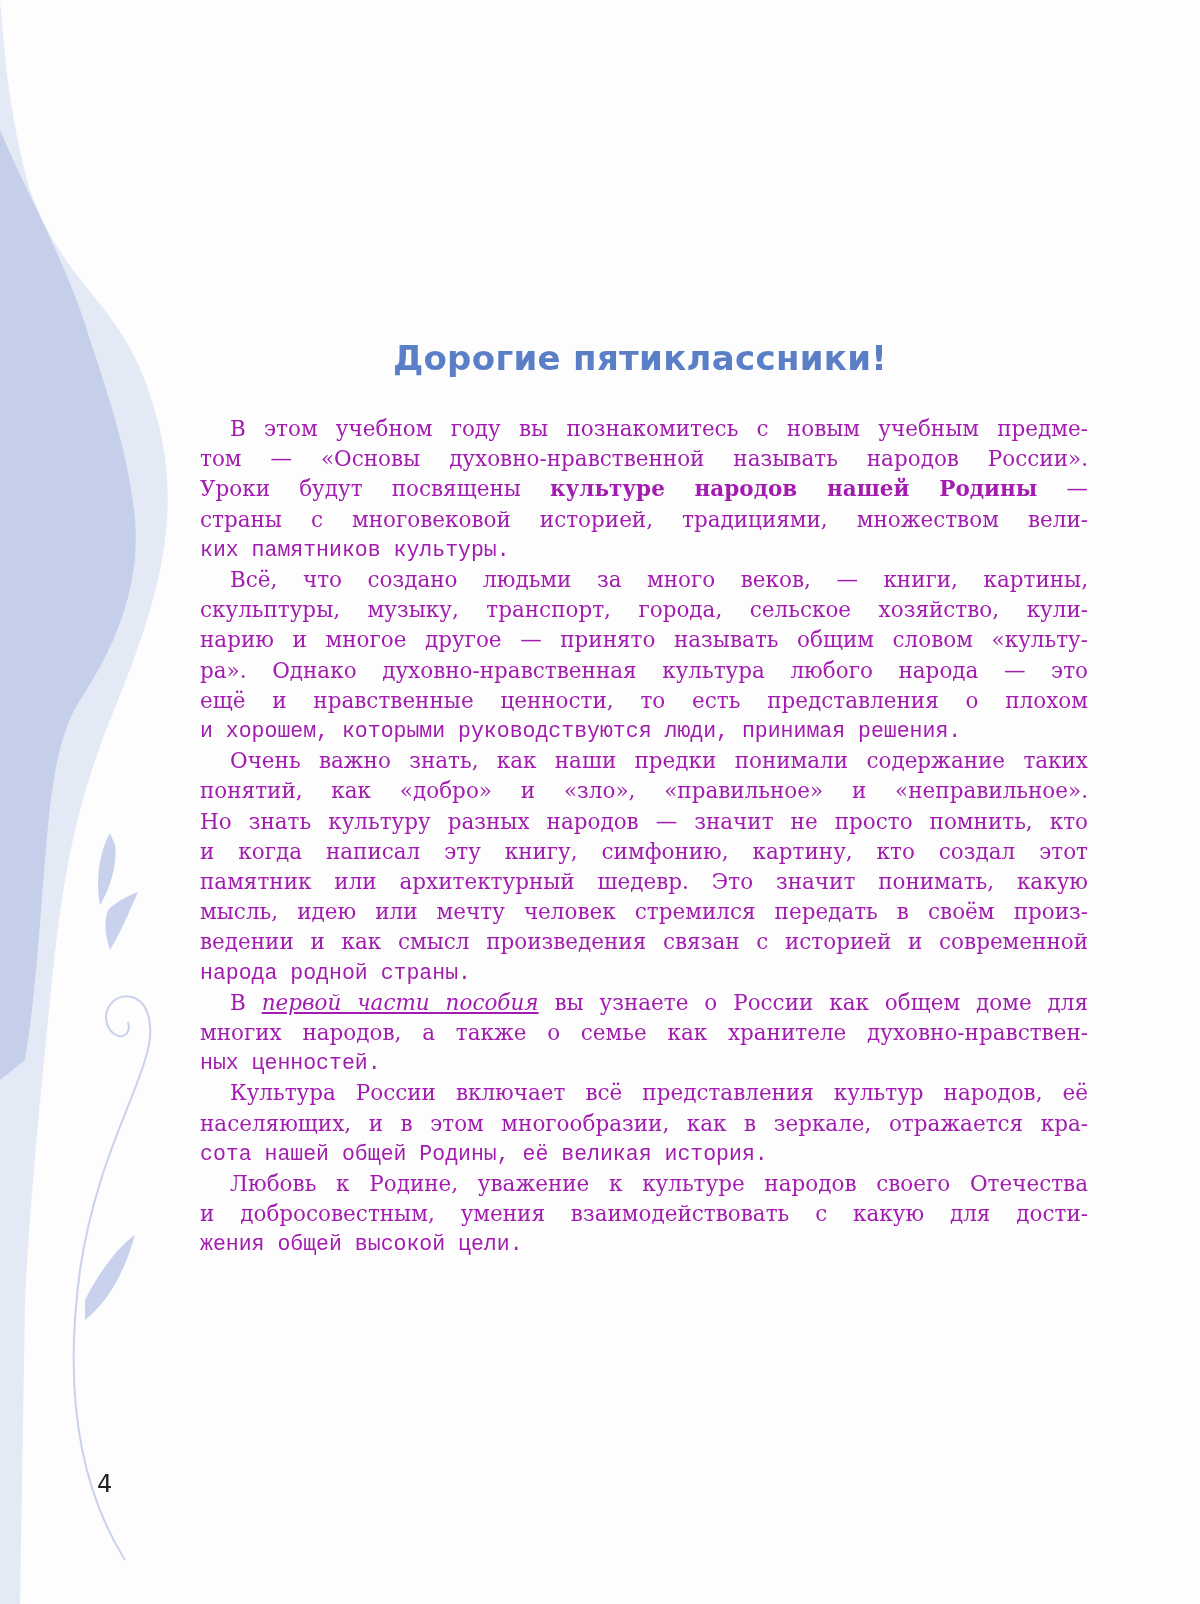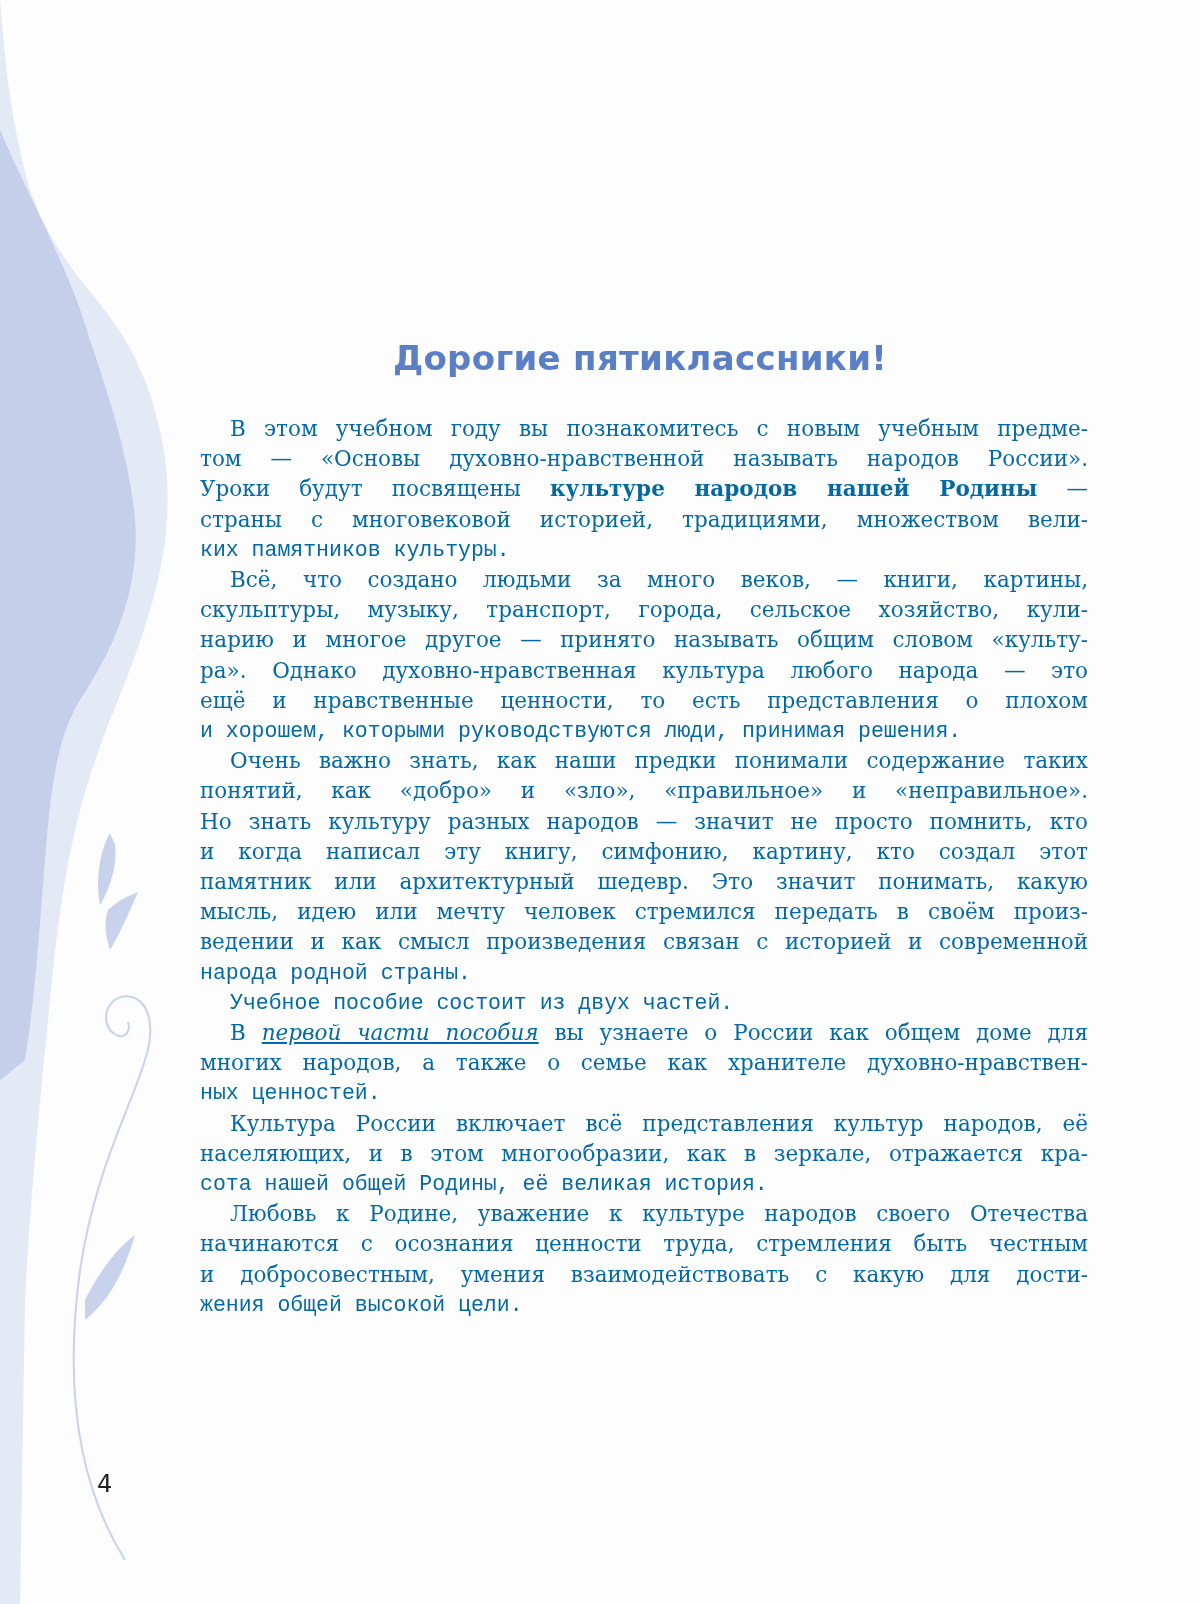--- a/index.html
+++ b/index.html
@@ -37,21 +37,21 @@
       margin: 0;
     }
     .body-text {
       position: absolute;
       left: 200px;
       top: 414px;
       width: 888px;
       font-family: "DejaVu Serif", serif;
       font-size: 21.5px;
       line-height: 30.2px;
-      color: #0369a1;
+      color: #a21caf;
       text-align: justify;
       z-index: 1;
     }
     .line {
       display: block;
       text-align: justify;
       text-align-last: justify;
       white-space: nowrap;
       overflow: visible;
     }
@@ -120,37 +120,33 @@
     <span class="line first">Очень важно знать, как наши предки понимали содержание таких</span>
     <span class="line">понятий, как «добро» и «зло», «правильное» и «неправильное».</span>
     <span class="line">Но знать культуру разных народов — значит не просто помнить, кто</span>
     <span class="line">и когда написал эту книгу, симфонию, картину, кто создал этот</span>
     <span class="line">памятник или архитектурный шедевр. Это значит понимать, какую</span>
     <span class="line">мысль, идею или мечту человек стремился передать в своём произ-</span>
     <span class="line">ведении и как смысл произведения связан с историей и современной</span>
     <span class="line last">народа родной страны.</span>
   </div>
 
-  <div>
-    <span class="line first last">Учебное пособие состоит из двух частей.</span>
-  </div>
 
   <div>
     <span class="line first"><span>В </span><span class="it">первой части пособия</span><span> вы узнаете о России как общем доме для</span></span>
     <span class="line">многих народов, а также о семье как хранителе духовно-нравствен-</span>
     <span class="line last">ных ценностей.</span>
   </div>
 
   <div>
     <span class="line first">Культура России включает всё представления культур народов, её</span>
     <span class="line">населяющих, и в этом многообразии, как в зеркале, отражается кра-</span>
     <span class="line last">сота нашей общей Родины, её великая история.</span>
   </div>
 
   <div>
     <span class="line first">Любовь к Родине, уважение к культуре народов своего Отечества</span>
-    <span class="line">начинаются с осознания ценности труда, стремления быть честным</span>
     <span class="line">и добросовестным, умения взаимодействовать с какую для дости-</span>
     <span class="line last">жения общей высокой цели.</span>
   </div>
 </div>
 
 <div class="page-number">4</div>
 
 </body></html>

